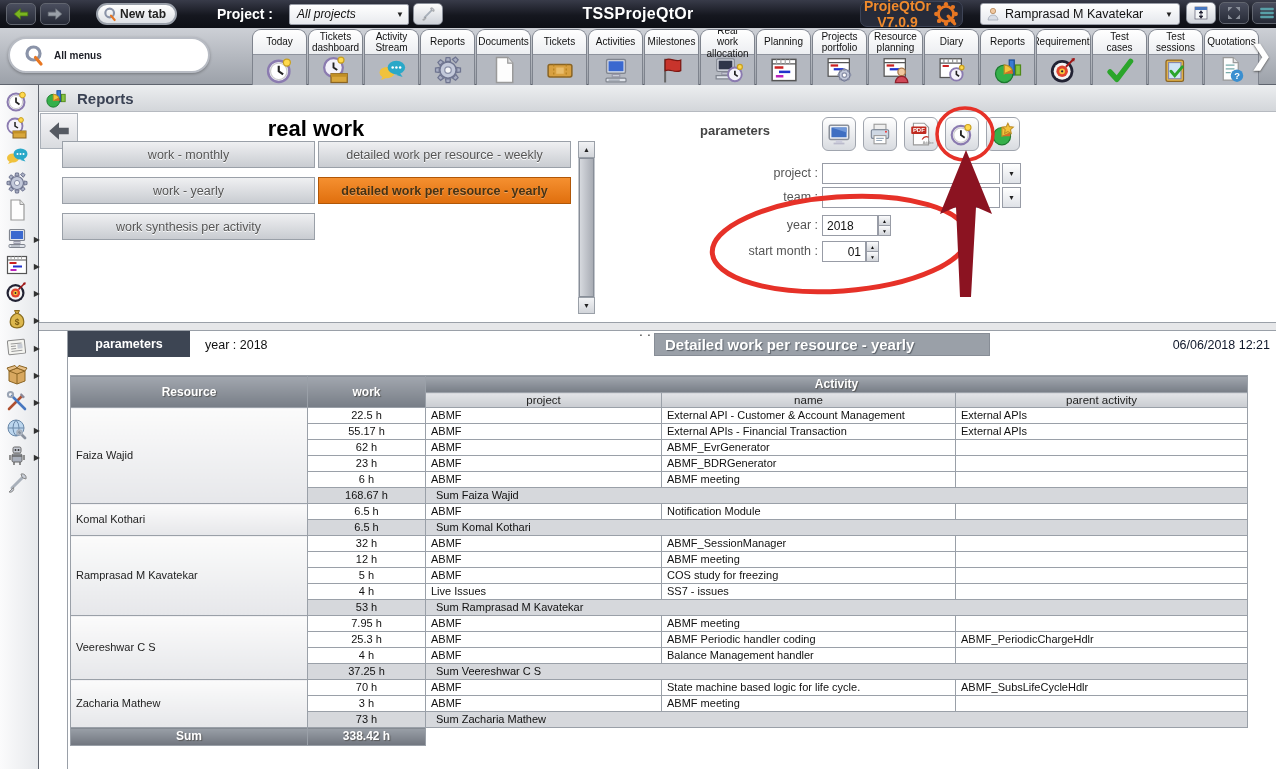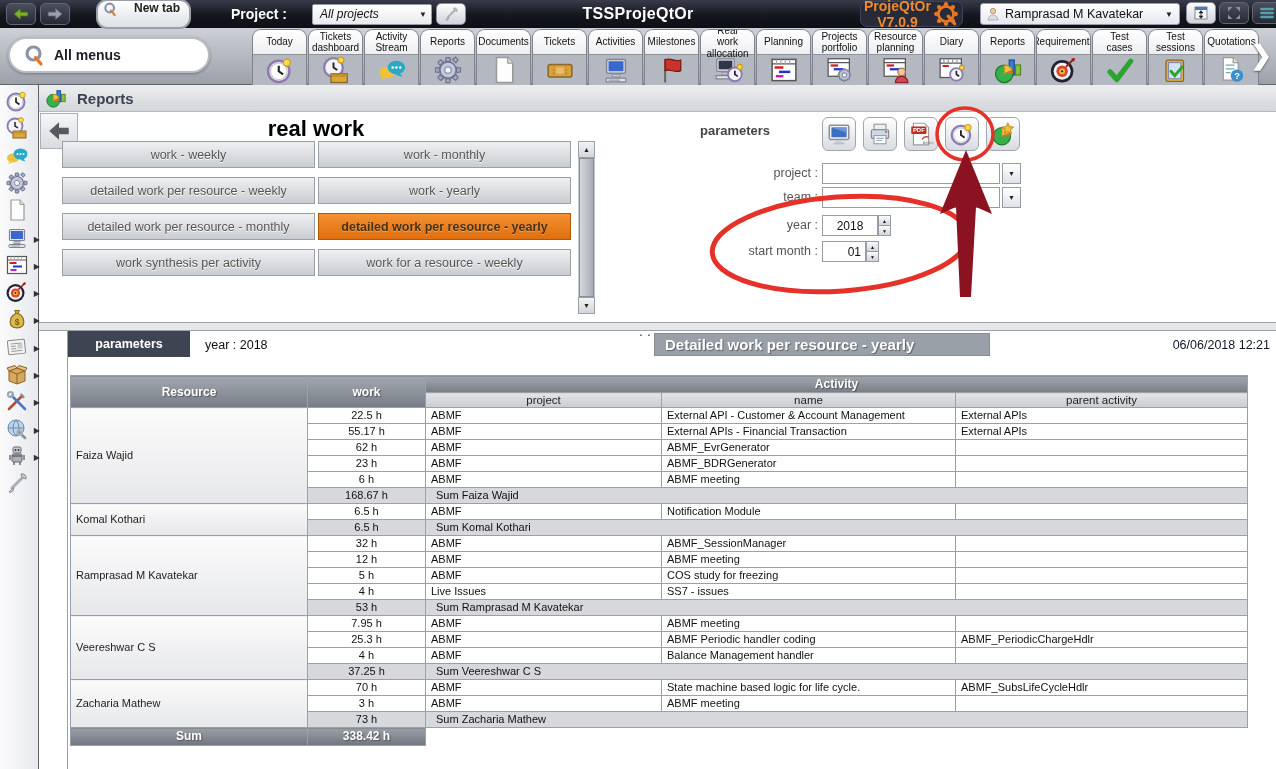--- a/index.html
+++ b/index.html
@@ -7,34 +7,34 @@
 body{font-family:"Liberation Sans",sans-serif;background:#fff;overflow:hidden}
 .screen{position:relative;width:1276px;height:769px;background:#fff}
 .ic{display:inline-block;line-height:0}
 .ic svg{width:100%;height:100%}.s16{width:16px;height:16px}.s18{width:18px;height:18px}
 .s22{width:22px;height:22px}.s24{width:24px;height:24px}.s26{width:26px;height:26px}
 
 .topbar{position:absolute;left:0;top:0;width:1276px;height:28px;background:linear-gradient(#383b49,#15171f 55%,#0d0f15);display:flex;align-items:center;padding:0 6px;gap:4px;z-index:5}
 .tb-btn{height:22px;min-width:30px;border-radius:5px;display:flex;align-items:center;justify-content:center;cursor:pointer}
 .tb-btn.dark{background:linear-gradient(#4a4e5e,#262a36);border:1px solid #61656f}
 .tb-btn.light{background:linear-gradient(#fdfdfd,#cfd3da);border:1px solid #8a8f99}
-.newtab{height:30px;margin-left:22px;padding:0 9px 0 4px;border-radius:11px;background:linear-gradient(#fff,#dde0e5);border:2px solid #9aa0aa;display:flex;gap:16px;font-size:12px;font-weight:bold;color:#222;cursor:pointer;white-space:nowrap}
+.newtab{height:22px;margin-left:22px;padding:0 9px 0 4px;border-radius:11px;background:linear-gradient(#fff,#dde0e5);border:2px solid #9aa0aa;display:flex;align-items:center;gap:2px;font-size:12px;font-weight:bold;color:#222;cursor:pointer;white-space:nowrap}
 .proj-label{color:#fff;font-weight:bold;font-size:14px;margin-left:36px;white-space:nowrap}
-.tb-select{width:120px;height:21px;background:linear-gradient(#fff,#e8eaee);border:1px solid #989ca6;border-radius:2px;display:flex;align-items:center;padding:0 4px 0 7px;font-size:12px;color:#111;cursor:pointer;margin-left:21px}
+.tb-select{width:120px;height:21px;background:linear-gradient(#fff,#e8eaee);border:1px solid #989ca6;border-radius:2px;display:flex;align-items:center;padding:0 4px 0 7px;font-size:12px;color:#111;cursor:pointer;margin-left:12px}
 .tb-select .italic{font-style:italic;flex:1}
 .dd-arrow{font-size:8px;color:#222}
 .app-title{position:absolute;left:50%;transform:translateX(-50%);color:#fff;font-weight:bold;font-size:16px;letter-spacing:.3px}
 .badge{position:absolute;left:860px;top:1px;height:26px;display:flex;align-items:center;gap:2px;background:#272b39;border:1px solid #3e4456;border-radius:7px;padding:0 3px}
 .badge-txt{color:#f08a2c;font-size:14px;font-weight:bold;text-align:center;line-height:1.15}
 .user-select{position:absolute;left:980px;top:3px;width:200px;height:22px;background:linear-gradient(#fff,#e4e7ec);border:1px solid #989ca6;border-radius:3px;display:flex;align-items:center;gap:4px;padding:0 6px 0 4px;font-size:12.5px;color:#111;cursor:pointer}
 .user-select .uname{flex:1;white-space:nowrap;overflow:hidden}
 .win-icons{position:absolute;left:1186px;top:2px;display:flex;gap:3px}
 
 .menubar{position:absolute;left:0;top:28px;width:1276px;height:57px;background:linear-gradient(#cdd0d6,#9ca1a9);border-bottom:1px solid #5f646e}
-.all-menus{position:absolute;left:8px;top:9px;width:202px;height:36px;border-radius:18px;background:#fff;border:2px solid #b8bcc4;box-shadow:0 1px 3px rgba(0,0,0,.3);display:flex;align-items:center;gap:8px;padding:0 12px;font-size:14px;font-weight:bold;color:#1c1e26;cursor:pointer}
+.all-menus{position:absolute;left:8px;top:9px;width:202px;height:36px;border-radius:18px;background:#fff;border:2px solid #b8bcc4;box-shadow:0 1px 3px rgba(0,0,0,.3);display:flex;align-items:center;gap:8px;padding:0 12px;font-size:10px;font-weight:bold;color:#1c1e26;cursor:pointer}
 .menu-tabs{position:absolute;left:252px;top:1px;display:flex;gap:1px}
 .menu-tab{width:55px;height:56px;border:1px solid #7e838d;border-bottom:none;border-radius:9px 9px 0 0;background:#b4b8c0;overflow:hidden;cursor:pointer;display:flex;flex-direction:column}
 .tab-label{background:linear-gradient(#fff,#eceef1);min-height:21px;font-size:10px;line-height:1.12;display:flex;align-items:center;justify-content:center;text-align:center;padding:11px;border-bottom:1px solid #8e939d;color:#111}
 .tab-icon{flex:1;display:flex;align-items:center;justify-content:center}
 .tab-icon svg{width:30px;height:30px}
 .menu-overflow{position:absolute;right:4px;top:12px;color:#fff;font-size:26px;font-weight:bold;cursor:pointer;text-shadow:0 1px 2px #555}
 
 .sidebar{position:absolute;left:0;top:85px;width:39px;height:684px;background:linear-gradient(90deg,#fbfbfc,#e7e9ec);border-right:1px solid #5f646e}
 .sb-item{position:absolute;left:5px;width:32px;height:26px;cursor:pointer}
 .sb-arrow{position:absolute;right:-3px;top:9px;font-size:8px;color:#333}
@@ -53,21 +53,21 @@
 .sb-down{position:absolute;bottom:0;left:0;right:0}
 
 .params-title{position:absolute;left:700px;top:123px;font-size:13px;font-weight:bold;color:#444}
 .toolbar{position:absolute;left:822px;top:117px;display:flex;gap:7px}
 .tool-btn{width:34px;height:34px;border-radius:6px;background:linear-gradient(#fff,#d8dbe0);border:1px solid #a0a5ae;display:flex;align-items:center;justify-content:center;cursor:pointer}
 .frow{position:absolute;left:0;width:1030px;height:21px}
 .flabel{position:absolute;left:640px;width:178px;text-align:right;font-size:12.5px;color:#555;top:3px}
 .fctrl{position:absolute;left:822px;top:0;display:flex;align-items:stretch}
 .frow input{height:21px;border:1px solid #989ca6;font-size:12px;padding:0 4px;font-family:"Liberation Sans",sans-serif;color:#111;background:#fff}
 .f-project input,.f-team input{width:178px}
-.f-year input{width:56px;text-align:center}
+.f-year input{width:56px;text-align:left}
 .f-start_month input{width:44px;text-align:right}
 .dd-btn{width:19px;height:21px;margin-left:2px;background:linear-gradient(#fff,#dfe2e7);border:1px solid #989ca6;font-size:7px;display:flex;align-items:center;justify-content:center;cursor:pointer;color:#222}
 .spin{width:13px;height:21px;display:flex;flex-direction:column}
 .sp-up,.sp-dn{flex:1;background:linear-gradient(#fbfbfc,#d2d5da);border:1px solid #989ca6;font-size:5px;display:flex;align-items:center;justify-content:center;cursor:pointer;color:#111}
 .sp-dn{border-top:none}
 
 .splitter{position:absolute;left:39px;top:322px;width:1237px;height:9px;background:#e6e7e9;border-top:1px solid #9aa0a8;border-bottom:1px solid #9aa0a8;text-align:center;cursor:row-resize}
 .dots{font-size:6px;color:#555;line-height:7px;letter-spacing:2px}
 .v-line{position:absolute;left:67px;top:331px;height:438px;border-left:1px solid #9aa0a8}
 .param-tab{position:absolute;left:68px;top:331px;width:122px;height:26px;background:#3d4553;color:#fff;font-weight:bold;font-size:12.5px;display:flex;align-items:center;justify-content:center;cursor:pointer}
@@ -523,28 +523,25 @@
           </svg></span>
       <span class="reports-title">Reports</span>
     </div>
     <div class="back-big">
         <span class="ic s26"><svg viewBox="0 0 24 24">
             <path d="M3 12l9-8v5h9v6h-9v5z" fill="#555a62"></path>
           </svg></span>
       </div>
     <div class="section-title">real work</div>
     <div class="btn-grid">
-        <div class="rbtn">work - weekly</div>
         <div class="rbtn">work - monthly</div>
         <div class="rbtn">detailed work per resource - weekly</div>
         <div class="rbtn">work - yearly</div>
-        <div class="rbtn">detailed work per resource - monthly</div>
         <div class="rbtn sel">detailed work per resource - yearly</div>
         <div class="rbtn">work synthesis per activity</div>
-        <div class="rbtn">work for a resource - weekly</div>
       </div>
     <div class="scrollbar">
       <div class="sb-btn">▲</div>
       <div class="sb-track">
           <div class="sb-thumb"></div>
         </div>
       <div class="sb-btn sb-down">▼</div>
     </div>
 
     <div class="params-title">parameters</div>

